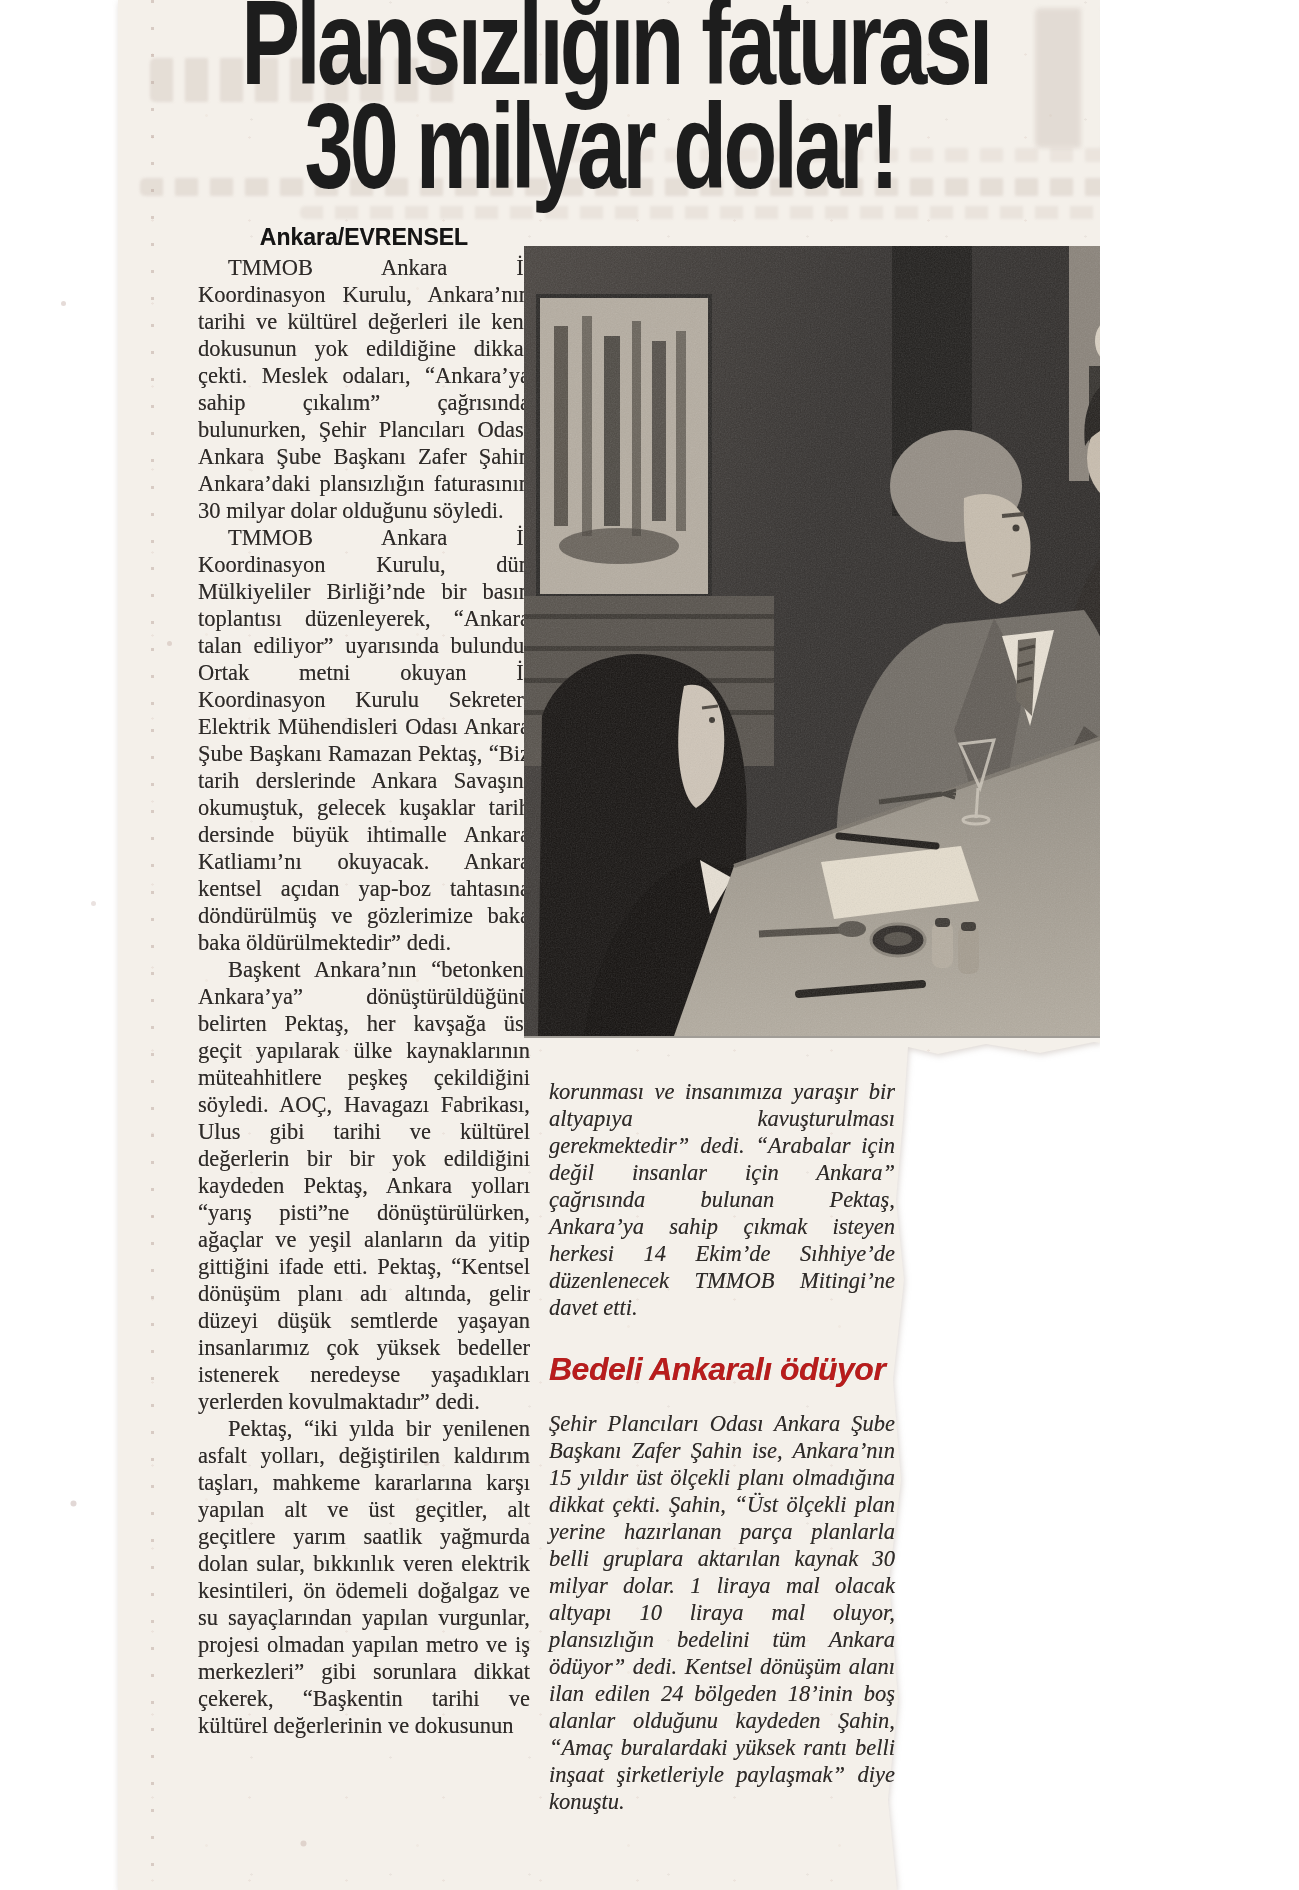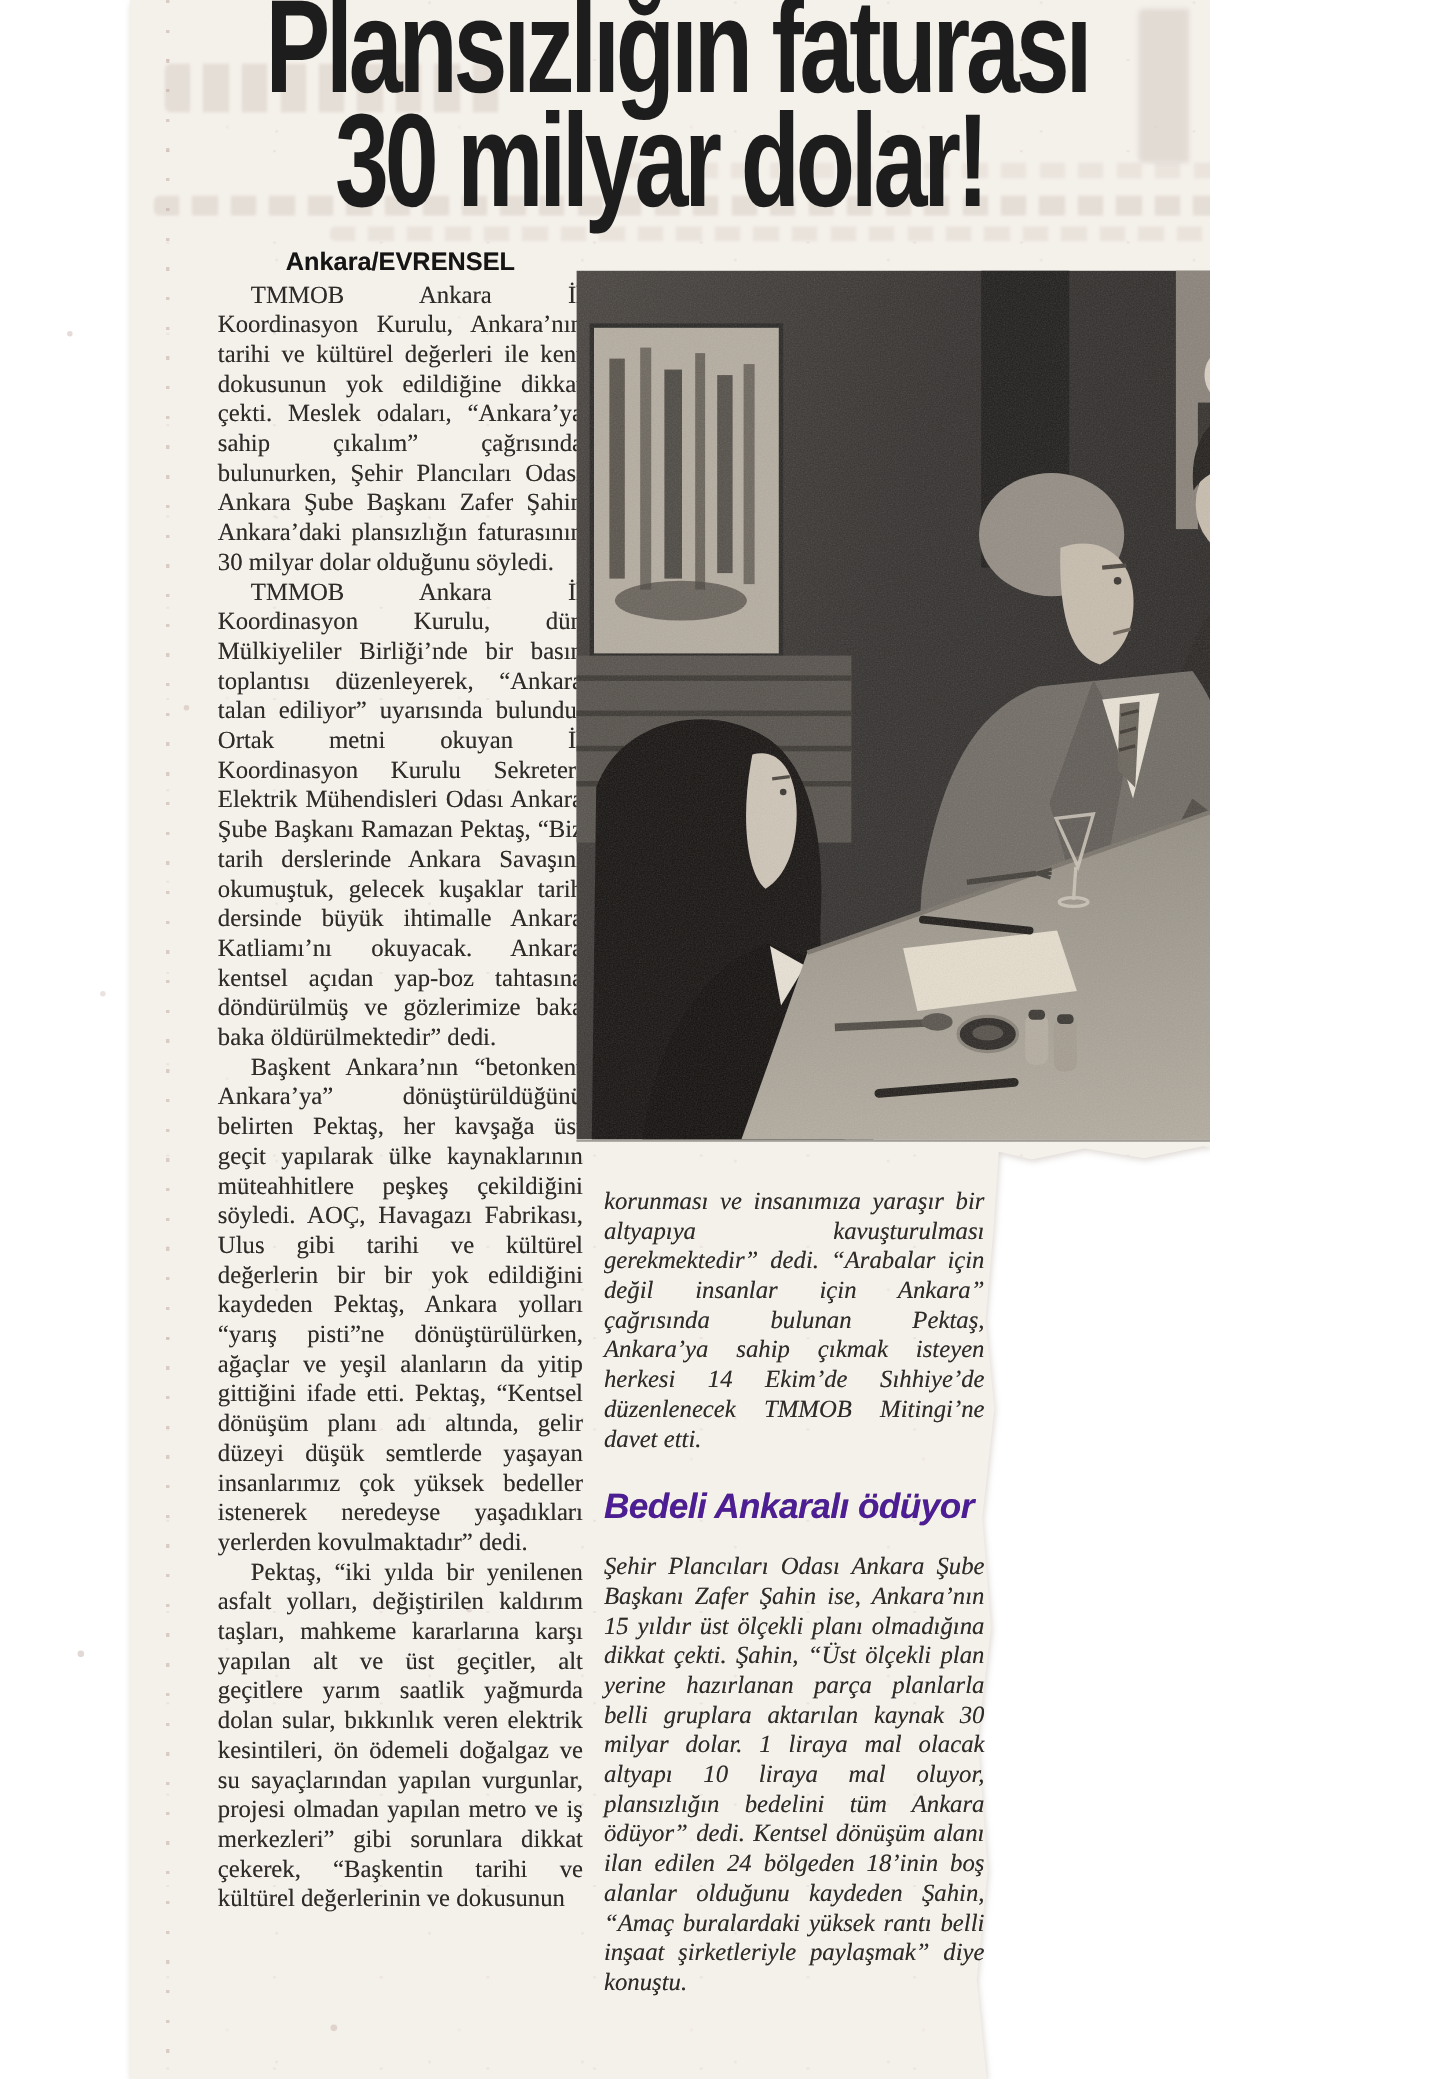--- a/index.html
+++ b/index.html
@@ -46,21 +46,21 @@
   
   .col{position:absolute;font-size:22.5px;line-height:27px;color:#2e2b29;text-align:justify;
     text-shadow:0 0 .5px rgba(60,50,45,.55);margin-top:26px;}
   .col p{margin:0;text-indent:30px;}
   .col p.cont{text-indent:0;}
   .col1{left:198px;top:198px;width:332px;}
   .col2{left:549px;top:1052px;width:346px;font-style:italic;}
   .byline{display:block;text-align:center;font-family:"Liberation Sans",sans-serif;
     font-weight:700;font-size:23px;line-height:26px;color:#151515;margin-bottom:4px;text-indent:0;}
   .subhead{margin:30px 0 22px 0;font-family:"Liberation Sans",sans-serif;font-weight:700;
-    font-size:32px;line-height:37px;letter-spacing:-.5px;color:#4c1d95;text-align:left;}
+    font-size:32px;line-height:37px;letter-spacing:-.5px;color:#b91c1c;text-align:left;}
 
   
   .photo{position:absolute;left:524px;top:246px;width:744px;height:790px;margin:0;
     box-shadow:0 2px 0 rgba(60,55,50,.45);}
   .photo svg{display:block;width:100%;height:100%;}
 
   .scan-dot{position:absolute;left:1127px;top:196px;width:23px;height:23px;border-radius:50%;
     background:#191715;}
 </style>
 </head>

